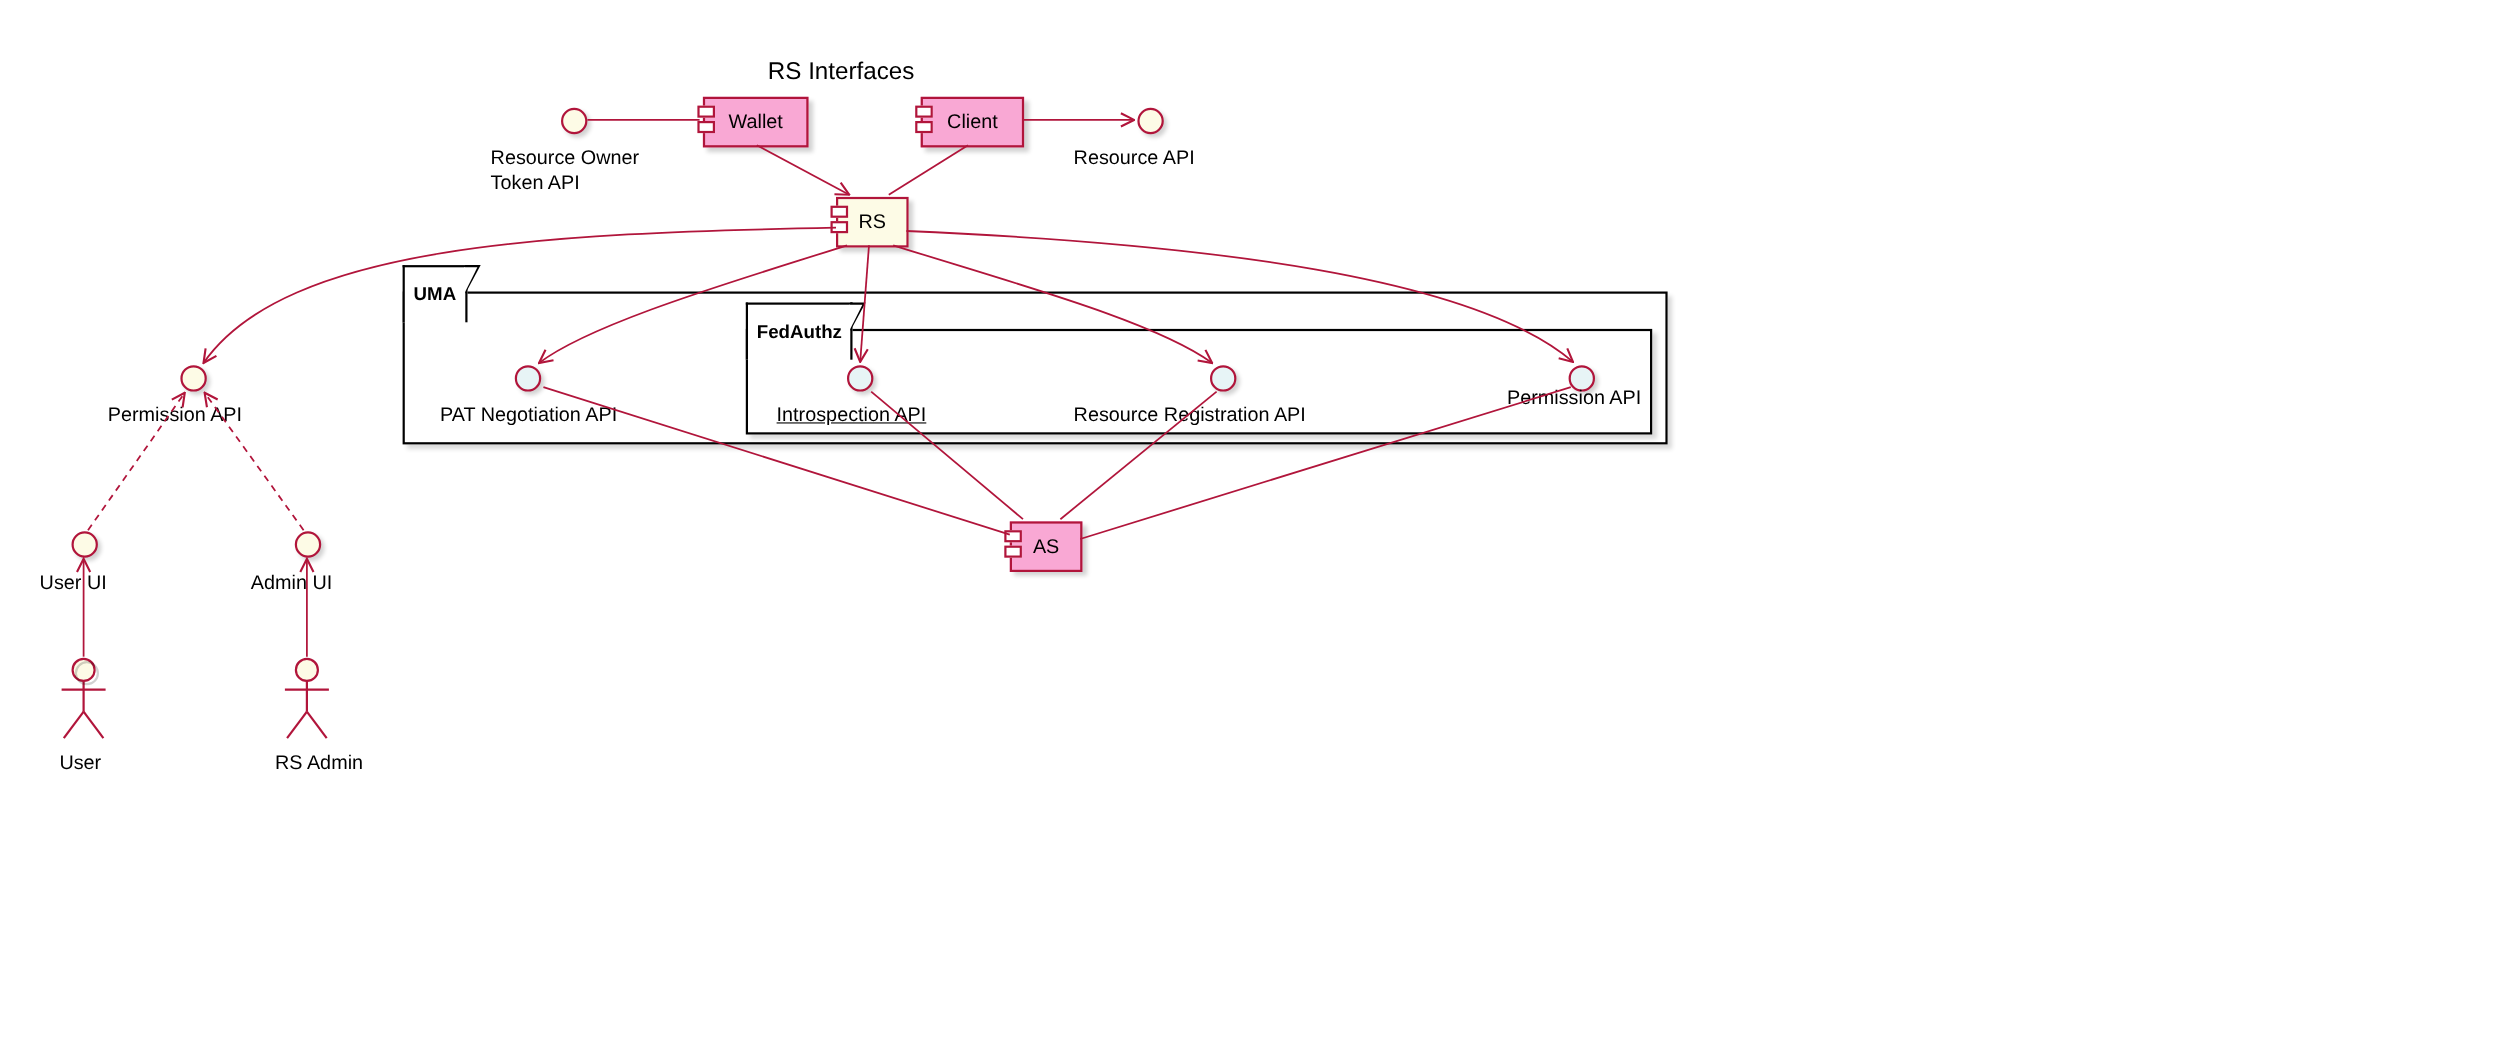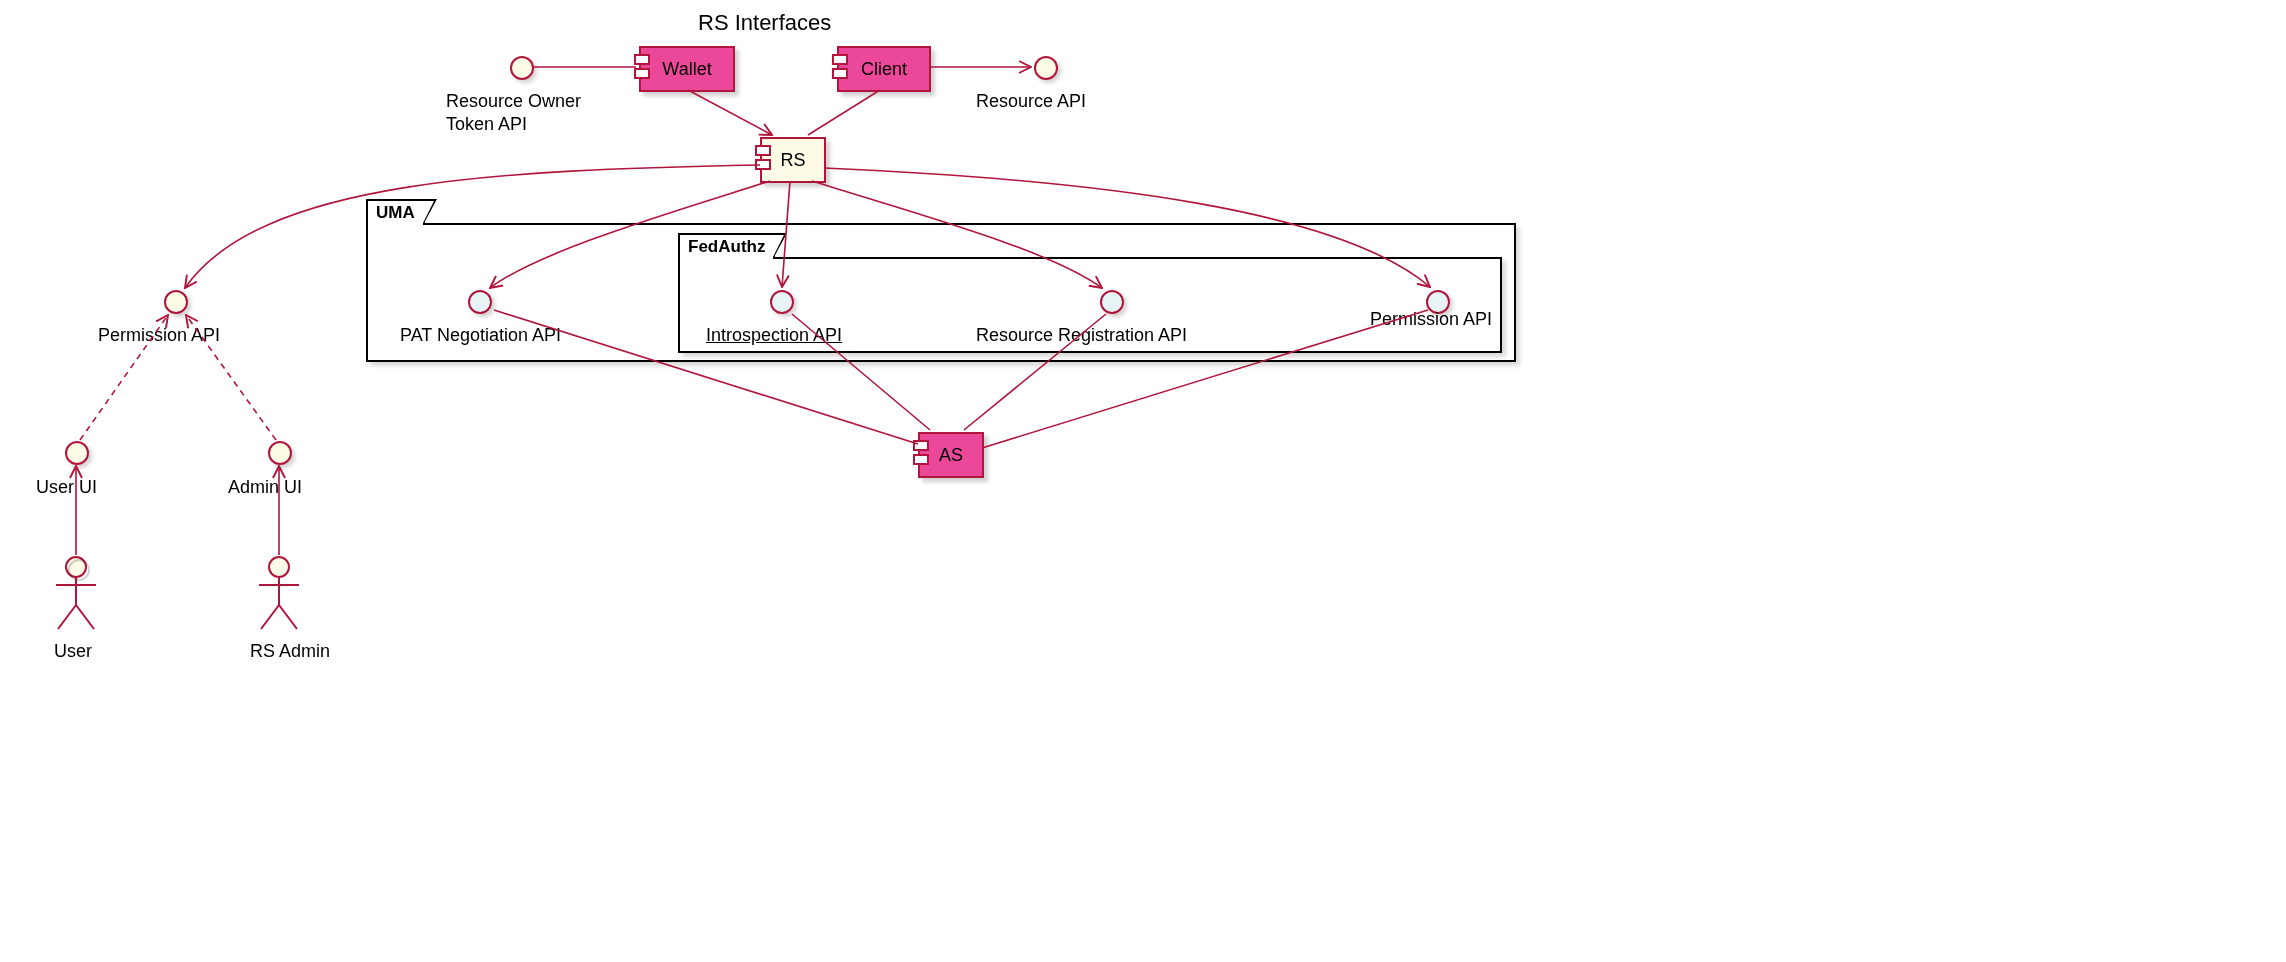--- a/index.html
+++ b/index.html
@@ -11,35 +11,36 @@
     background: #fff;
     width: 2286px;
     height: 962px;
     position: relative;
   }
   #stage {
     position: relative;
     width: 1524px;
     height: 680px;
     margin-left: 0;
+    margin-top: 42px;
   }
   .title {
     font-size: 22px;
     position: absolute;
   }
   .label {
     position: absolute;
     font-size: 18px;
     white-space: pre;
     line-height: 1.25;
   }
   
   .comp {
     position: absolute;
-    background: #ec4899;
+    background: #f9a8d4;
     border: 2px solid #b1153b;
     box-shadow: 4px 4px 4px rgba(0,0,0,.18);
   }
   .comp.yellow { background: #fdfbe6; }
   .comp .txt {
     position: absolute;
     left: 50%; top: 50%;
     transform: translate(-50%,-50%);
     font-size: 18px;
     white-space: nowrap;
@@ -72,21 +73,21 @@
   .actor svg { position:absolute; left:0; top:0; }
   
   .pkg {
     position:absolute;
     border:2px solid #000;
     box-shadow: 4px 4px 4px rgba(0,0,0,.15);
     background: #fff;
   }
   .pkg .tab {
     position:absolute; top:-26px; left:-2px;
-    height:24px; padding:0 8px;
+    height:24px; padding:13px 8px;
     border:2px solid #000; border-bottom:none;
     background:#fff;
     font-weight:bold; font-size:17px;
     line-height:24px;
   }
   .pkg .tab::after{
     content:"";
     position:absolute;
     right:-14px; top:-2px;
     width:0;height:0;

